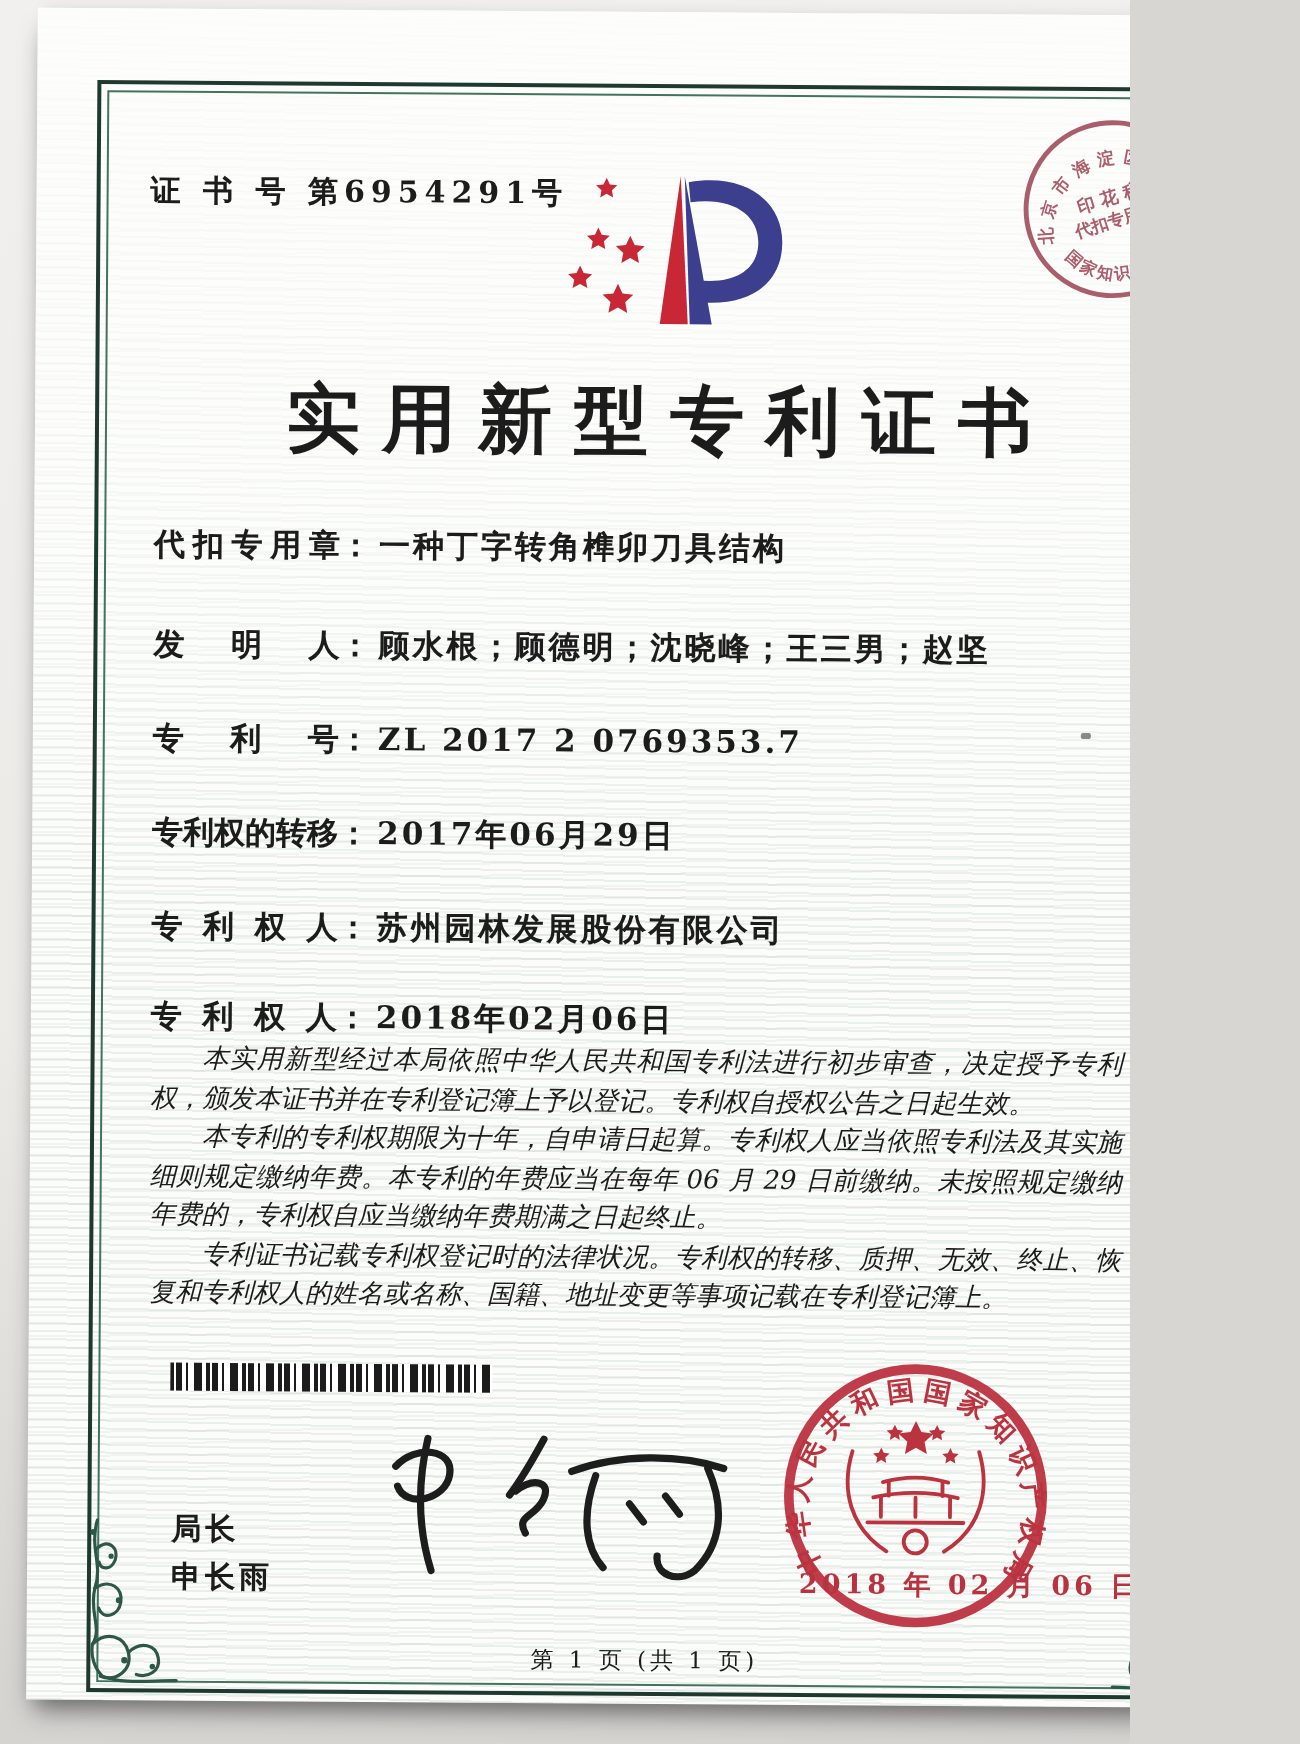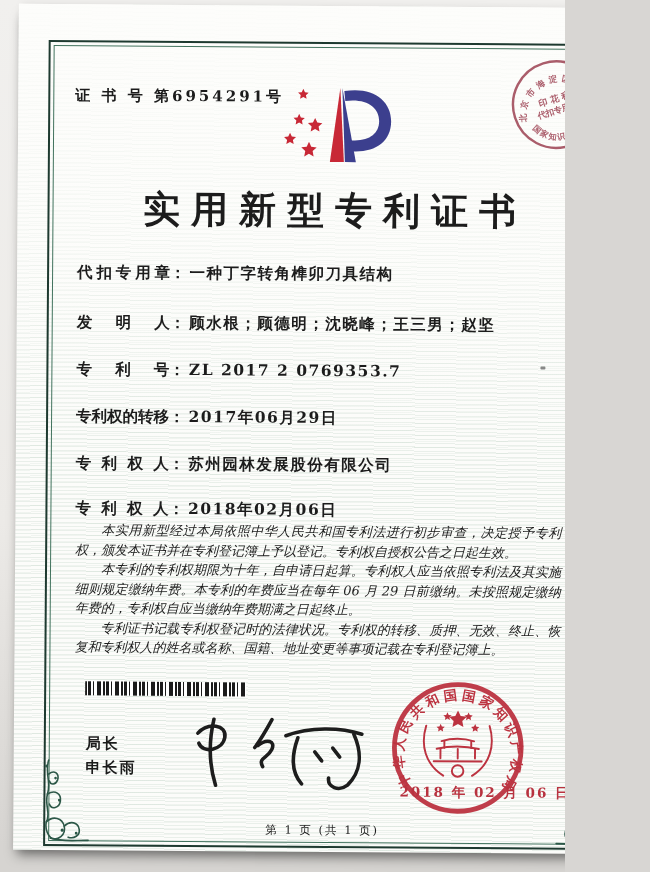--- a/index.html
+++ b/index.html
@@ -25,21 +25,21 @@
          transform:rotate(-18deg);opacity:.92;}
   .frow{position:absolute;left:60px;width:500px;font-size:15.5px;font-weight:600;white-space:nowrap;}
   .flabel{display:inline-block;width:6em;text-align:justify;text-align-last:justify;}
   .fvalue{letter-spacing:1.5px;margin-left:4px;}
   .paras{position:absolute;left:60px;top:516px;width:486px;font-size:13px;line-height:19.5px;
          text-align:justify;font-style:italic;font-weight:500;}
   .paras p{margin:0;text-indent:2em;}
   .barcode{position:absolute;left:71px;top:677px;width:161px;height:14px;
      background:repeating-linear-gradient(90deg,#1b1b1b 0 2px,#fff 2px 3px,#1b1b1b 3px 6px,
         #fff 6px 8px,#1b1b1b 8px 9px,#fff 9px 12px,#1b1b1b 12px 16px,#fff 16px 18px);}
-  .signer{position:absolute;left:72px;top:727px;font-family:"DejaVu Sans",sans-serif;
+  .signer{position:absolute;left:72px;top:748px;font-family:"DejaVu Sans",sans-serif;
      font-weight:bold;font-size:15px;line-height:24px;letter-spacing:2px;}
   .signature{position:absolute;left:172px;top:704px;width:196px;height:84px;}
   .seal{position:absolute;left:372px;top:669px;width:144px;height:144px;}
   .seal-date{position:absolute;left:386px;top:777px;color:#b8323f;font-weight:bold;
      font-size:13.5px;letter-spacing:2px;white-space:nowrap;}
   .footer{position:absolute;left:30px;top:817px;width:558px;text-align:center;font-size:11.5px;letter-spacing:2px;}
   .flourish{position:absolute;width:58px;height:86px;}
   .flourish.left{left:29px;top:752px;}
   .flourish.right{left:531px;top:752px;transform:scaleX(-1);}
   .speck{position:absolute;left:524px;top:359px;width:5px;height:3px;background:#6b6b6b;border-radius:1px;opacity:.8;}

